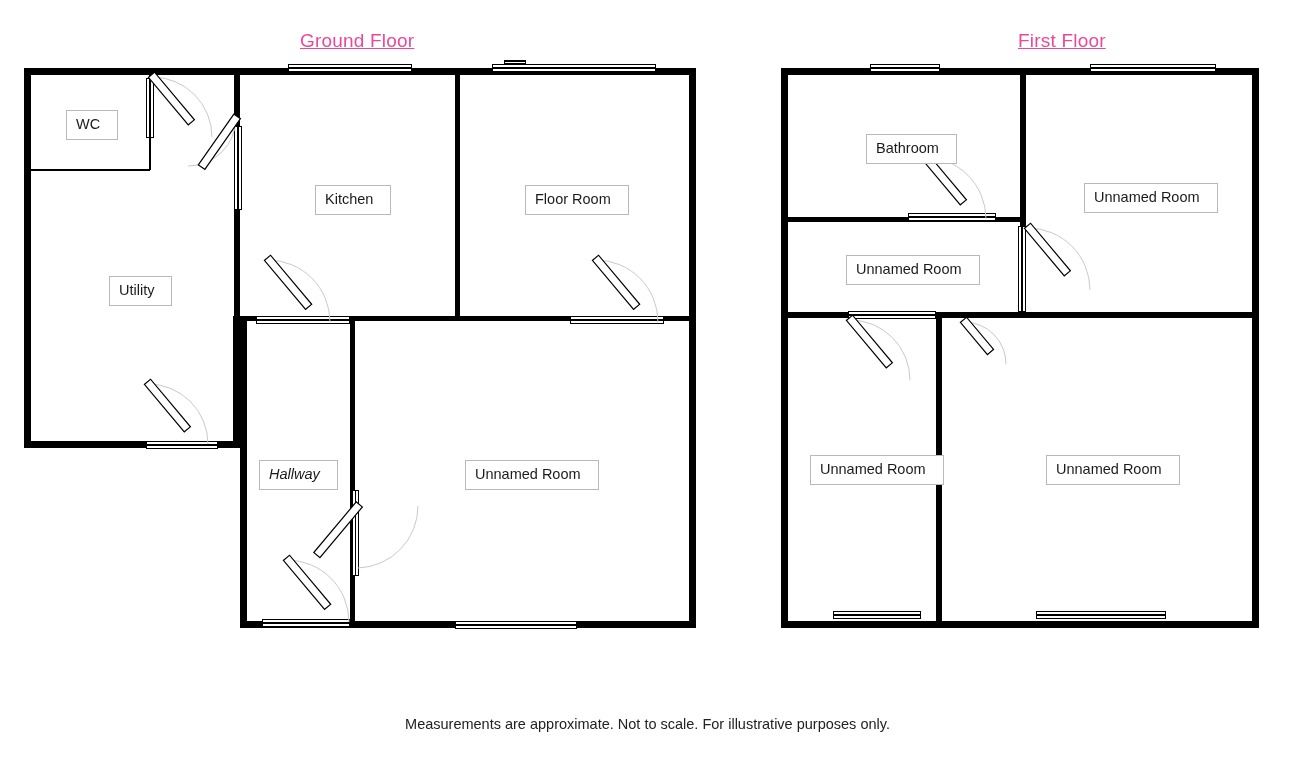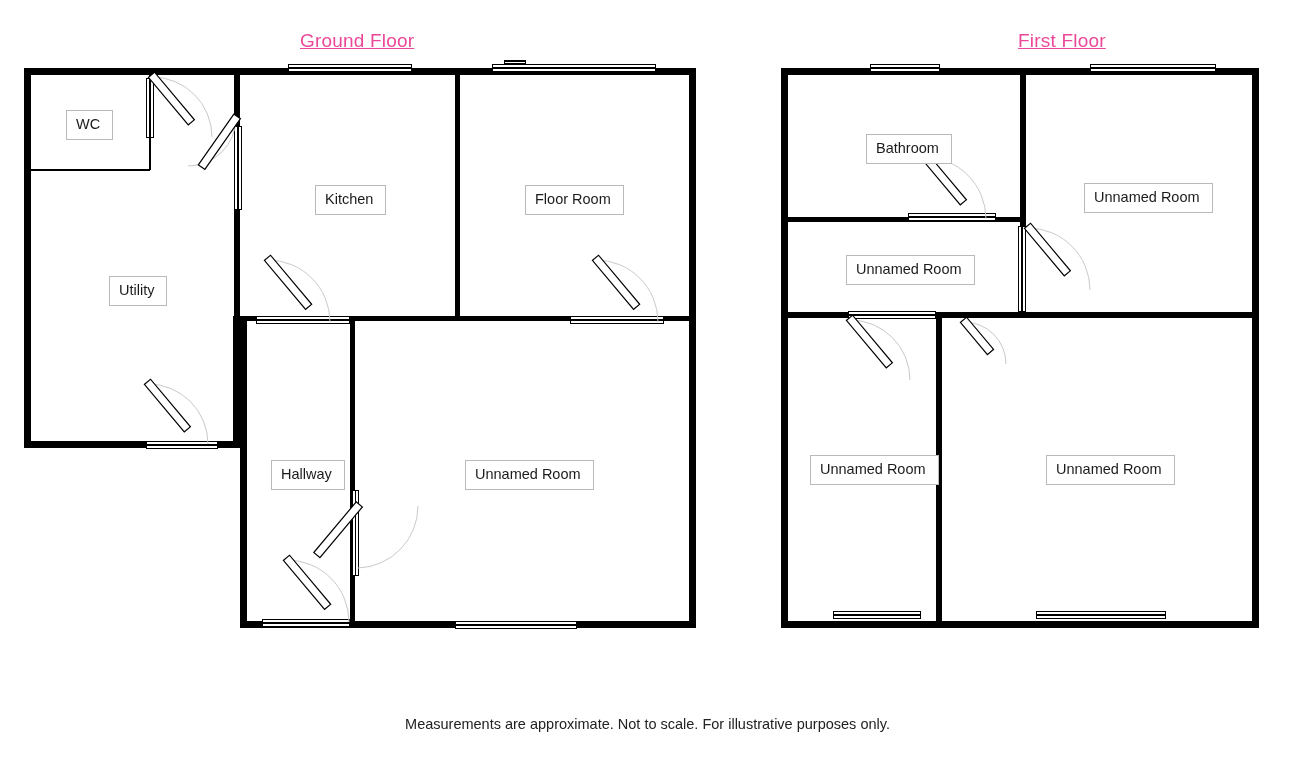--- a/index.html
+++ b/index.html
@@ -46,21 +46,21 @@
   }
 
   
   .room-label {
     position: absolute;
     border: 1px solid #b9b9b9;
     background: #ffffff;
     color: #1b1b1b;
     font-size: 14.5px;
     line-height: 1;
-    padding: 6px 12px 7px 9px;
+    padding: 6px 17px 7px 9px;
     white-space: nowrap;
     box-sizing: border-box;
   }
 
   
   .window {
     position: absolute;
     background: #ffffff;
     border: 1px solid #000000;
     box-sizing: border-box;
@@ -187,21 +187,21 @@
     <svg width="90" height="80" viewBox="0 0 90 80">
       <path class="arc" d="M 2 2 A 62 62 0 0 1 64 64"></path>
       <rect class="leaf" x="-1" y="0" width="8" height="64" transform="rotate(-40 2 2)"></rect>
     </svg>
   </div>
 
   <div class="room-label" style="left:66px;  top:110px;">WC</div>
   <div class="room-label" style="left:109px; top:248px;margin-top:28px;">Utility</div>
   <div class="room-label" style="left:315px; top:185px;">Kitchen</div>
   <div class="room-label" style="left:525px; top:185px;">Floor Room</div>
-  <div class="room-label" style="left:271px; top:460px;">Hallway</div>
+  <div class="room-label" style="left:259px; top:460px;font-style:italic;">Hallway</div>
   <div class="room-label" style="left:465px; top:460px;">Unnamed Room</div>
 </div>
 
 <div>
 
   <div class="wall" style="left:781px; top:68px;  width:478px; height:7px;"></div>
   <div class="wall" style="left:781px; top:68px;  width:7px;   height:560px;"></div>
   <div class="wall" style="left:1252px;top:68px;  width:7px;   height:560px;"></div>
   <div class="wall" style="left:781px; top:621px; width:478px; height:7px;"></div>
 

